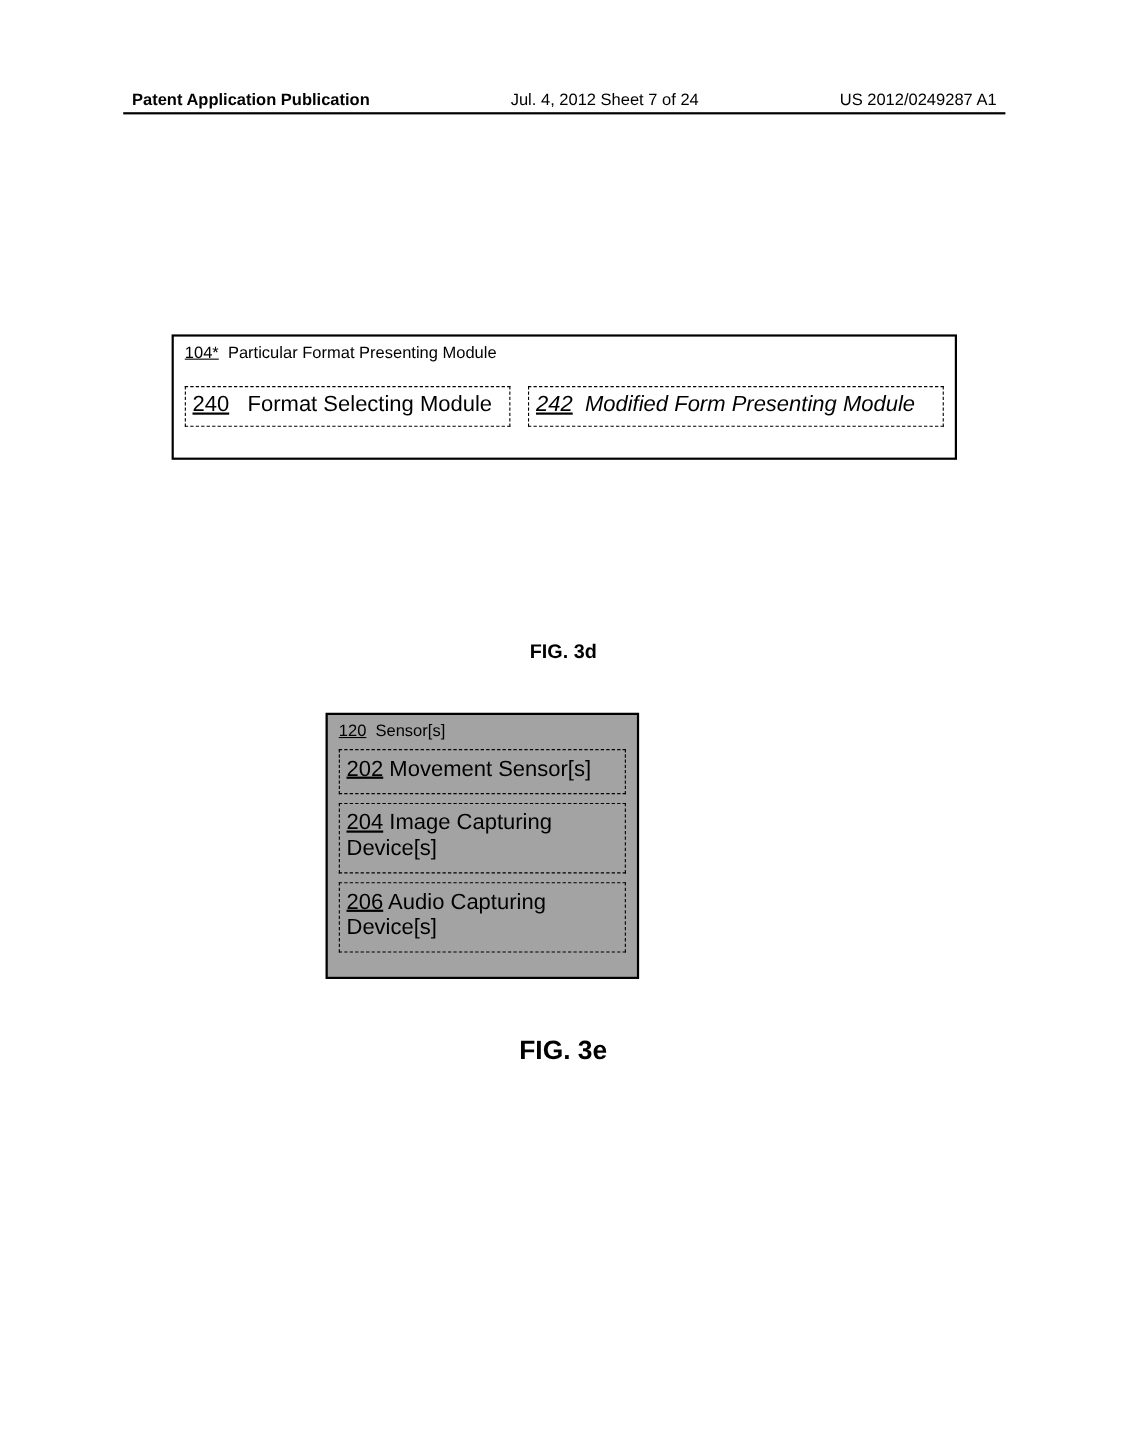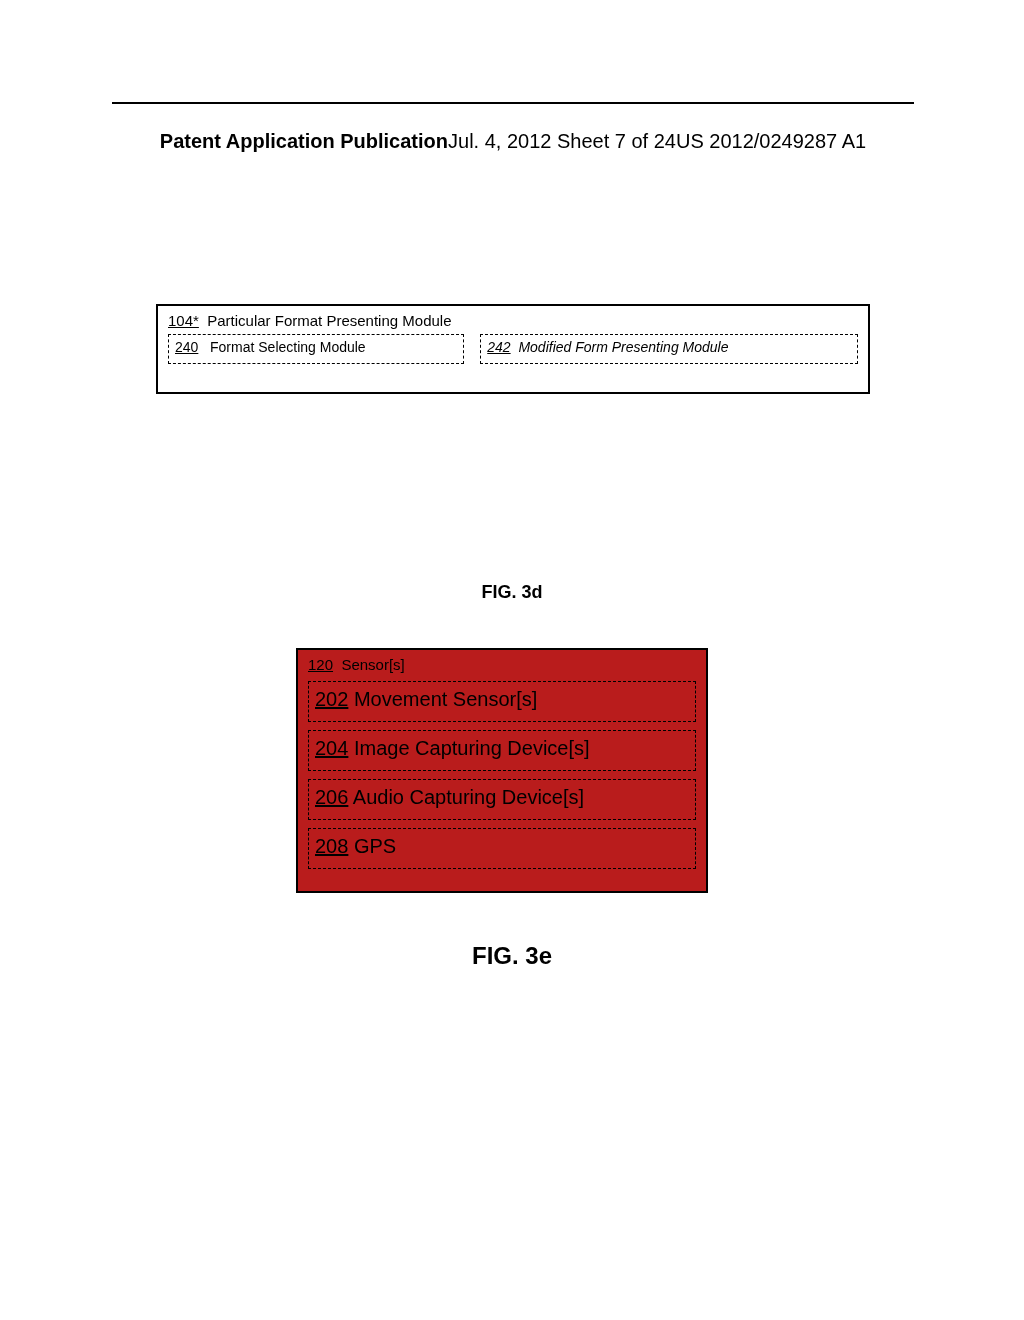--- a/index.html
+++ b/index.html
@@ -15,23 +15,22 @@
       position: relative;
       font-size: 15px;
       color: #000;
     }
     .header {
       position: absolute;
       top: 82px;
       left: 120px;
       right: 118px;
       display: flex;
-      justify-content: center;
-      font-size: 20px;
-      margin-top: 48px;
+      justify-content: space-between;
+      font-size: 15px;
     }
     .header-left {
       font-weight: bold;
     }
     .header-center, .header-right {
       font-weight: normal;
     }
     .header-line {
       position: absolute;
       top: 102px;
@@ -44,34 +43,34 @@
     .fig3d-container {
       position: absolute;
       top: 304px;
       left: 156px;
       width: 714px;
       border: 2px solid #000;
       padding: 6px 10px 18px 10px;
       background: #fff;
     }
     .fig3d-title {
-      margin-bottom: 5px;
+      margin-bottom: 22px;
     }
     .ref-num {
       text-decoration: underline;
     }
     .fig3d-row {
       display: flex;
       gap: 16px;
       margin-bottom: 10px;
     }
     .dashed-box {
       border: 1.5px dashed #000;
       padding: 4px 6px 6px 6px;
-      font-size: 14px;
+      font-size: 20px;
       line-height: 1.25;
     }
     .dashed-box.wide-left {
       width: 298px;
     }
     .dashed-box.wide-right {
       width: 380px;
       font-style: italic;
     }
     .fig3d-caption {
@@ -83,24 +82,24 @@
       font-weight: bold;
       font-size: 18px;
       margin-top: 27px;
     }
 
     
     .fig3e-container {
       position: absolute;
       top: 648px;
       left: 296px;
-      width: 412px;
+      width: 285px;
       border: 2px solid #000;
       padding: 6px 10px 14px 10px;
-      background: #b91c1c;
+      background: #a3a3a3;
     }
     .fig3e-title {
       margin-bottom: 8px;
     }
     .sensor-box {
       border: 1.5px dashed #000;
       padding: 6px 6px 10px 6px;
       font-size: 20px;
       margin-bottom: 8px;
     }
@@ -152,18 +151,14 @@
     <span>Movement Sensor[s]</span>
   </div>
   <div class="sensor-box">
     <span class="ref-num">204</span>
     <span>Image Capturing Device[s]</span>
   </div>
   <div class="sensor-box">
     <span class="ref-num">206</span>
     <span>Audio Capturing Device[s]</span>
   </div>
-  <div class="sensor-box">
-    <span class="ref-num">208</span>
-    <span>GPS</span>
-  </div>
 </div>
 <div class="fig3e-caption">FIG. 3e</div>
 
 </body></html>

